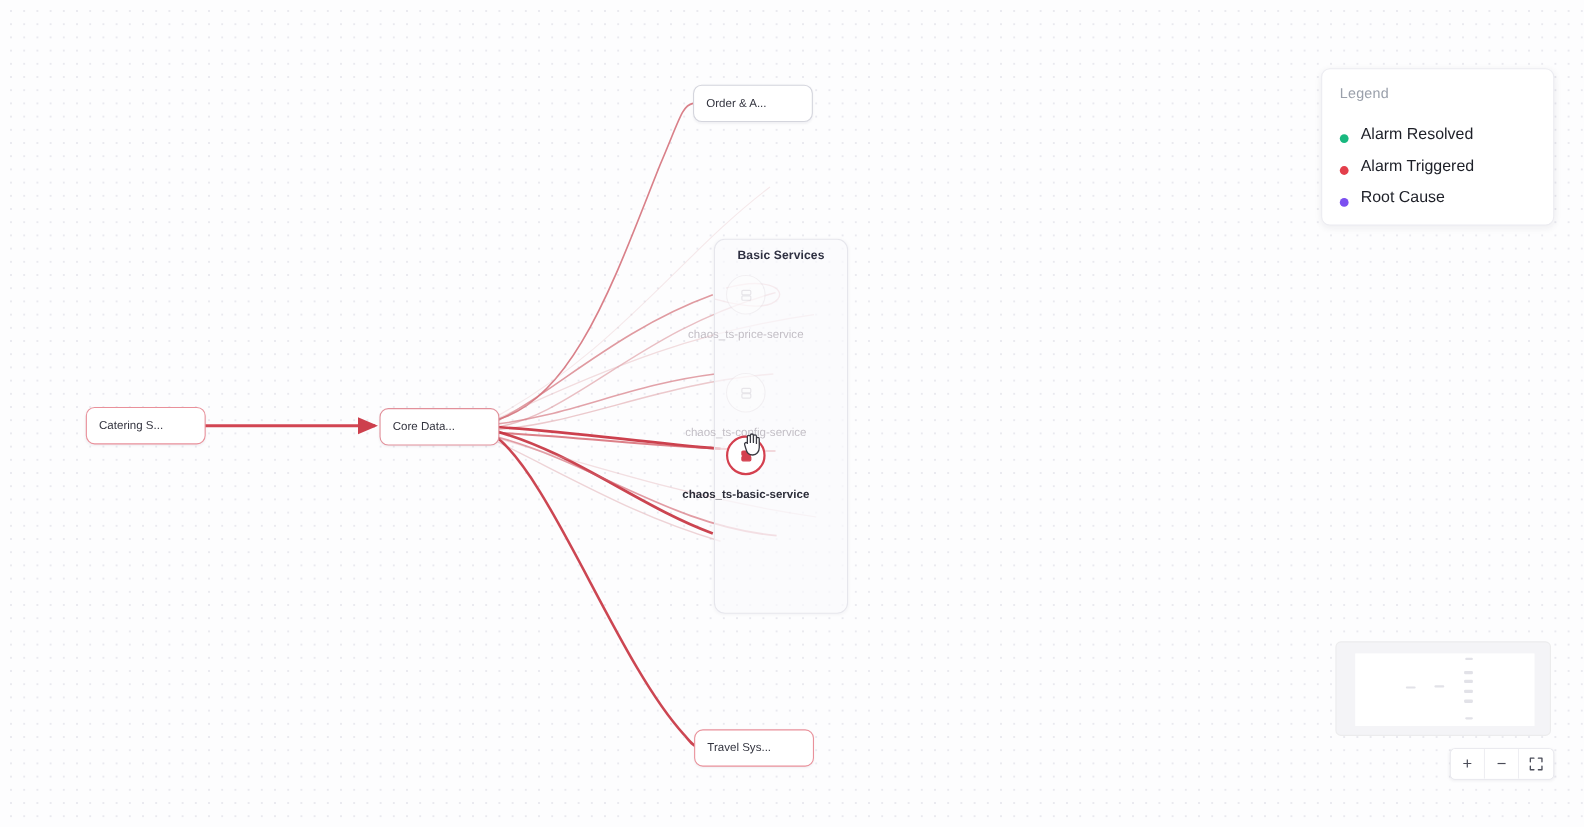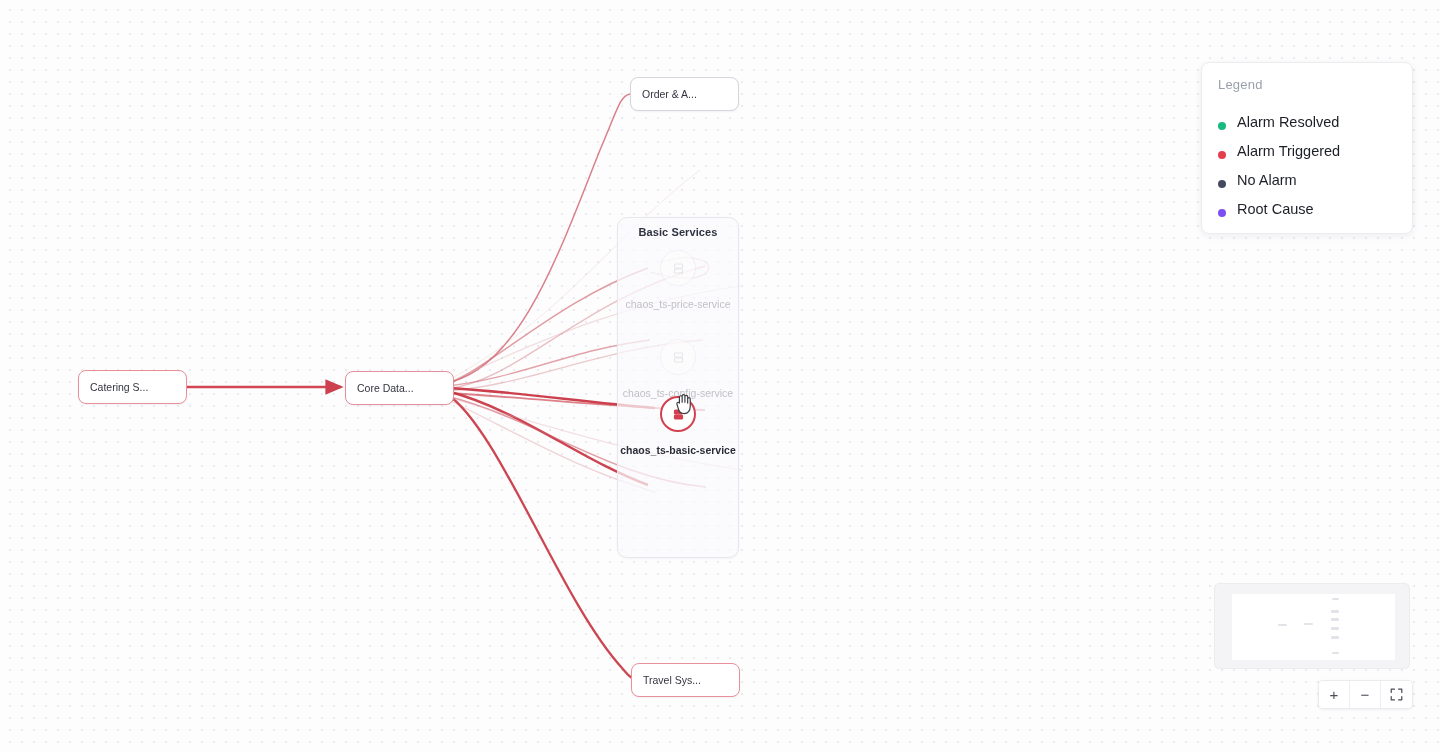--- a/index.html
+++ b/index.html
@@ -31,20 +31,21 @@
     pointer-events: none;
   }
 
   
   .group-box {
     position: absolute;
     border: 1px solid #e6e6ec;
     border-radius: 10px;
     background: rgba(250,250,252,0.72);
     box-shadow: 0 1px 3px rgba(20,20,50,0.04);
+    margin-left: 32px;
   }
   .group-title {
     position: absolute;
     top: 8px;
     left: 0; right: 0;
     text-align: center;
     font-size: 11px;
     color: #2f3142;
     font-weight: 600;
     letter-spacing: .1px;
@@ -324,24 +325,20 @@
     <div class="legend-row">
       <span class="legend-dot" style="background:#18b87f"></span>
       <span class="legend-label">Alarm Resolved</span>
     </div>
 
     <div class="legend-row">
       <span class="legend-dot" style="background:#e33f4b"></span>
       <span class="legend-label">Alarm Triggered</span>
     </div>
 
-    <div class="legend-row">
-      <span class="legend-dot" style="background:#454a61"></span>
-      <span class="legend-label">No Alarm</span>
-    </div>
 
     <div class="legend-row">
       <span class="legend-dot" style="background:#7b4ff0"></span>
       <span class="legend-label">Root Cause</span>
     </div>
   </div>
 
   <div id="minimap">
     <div class="viewport">
       <div class="mini-dot" style="left:46px;  top:30px; width:9px;  height:2px;"></div>

